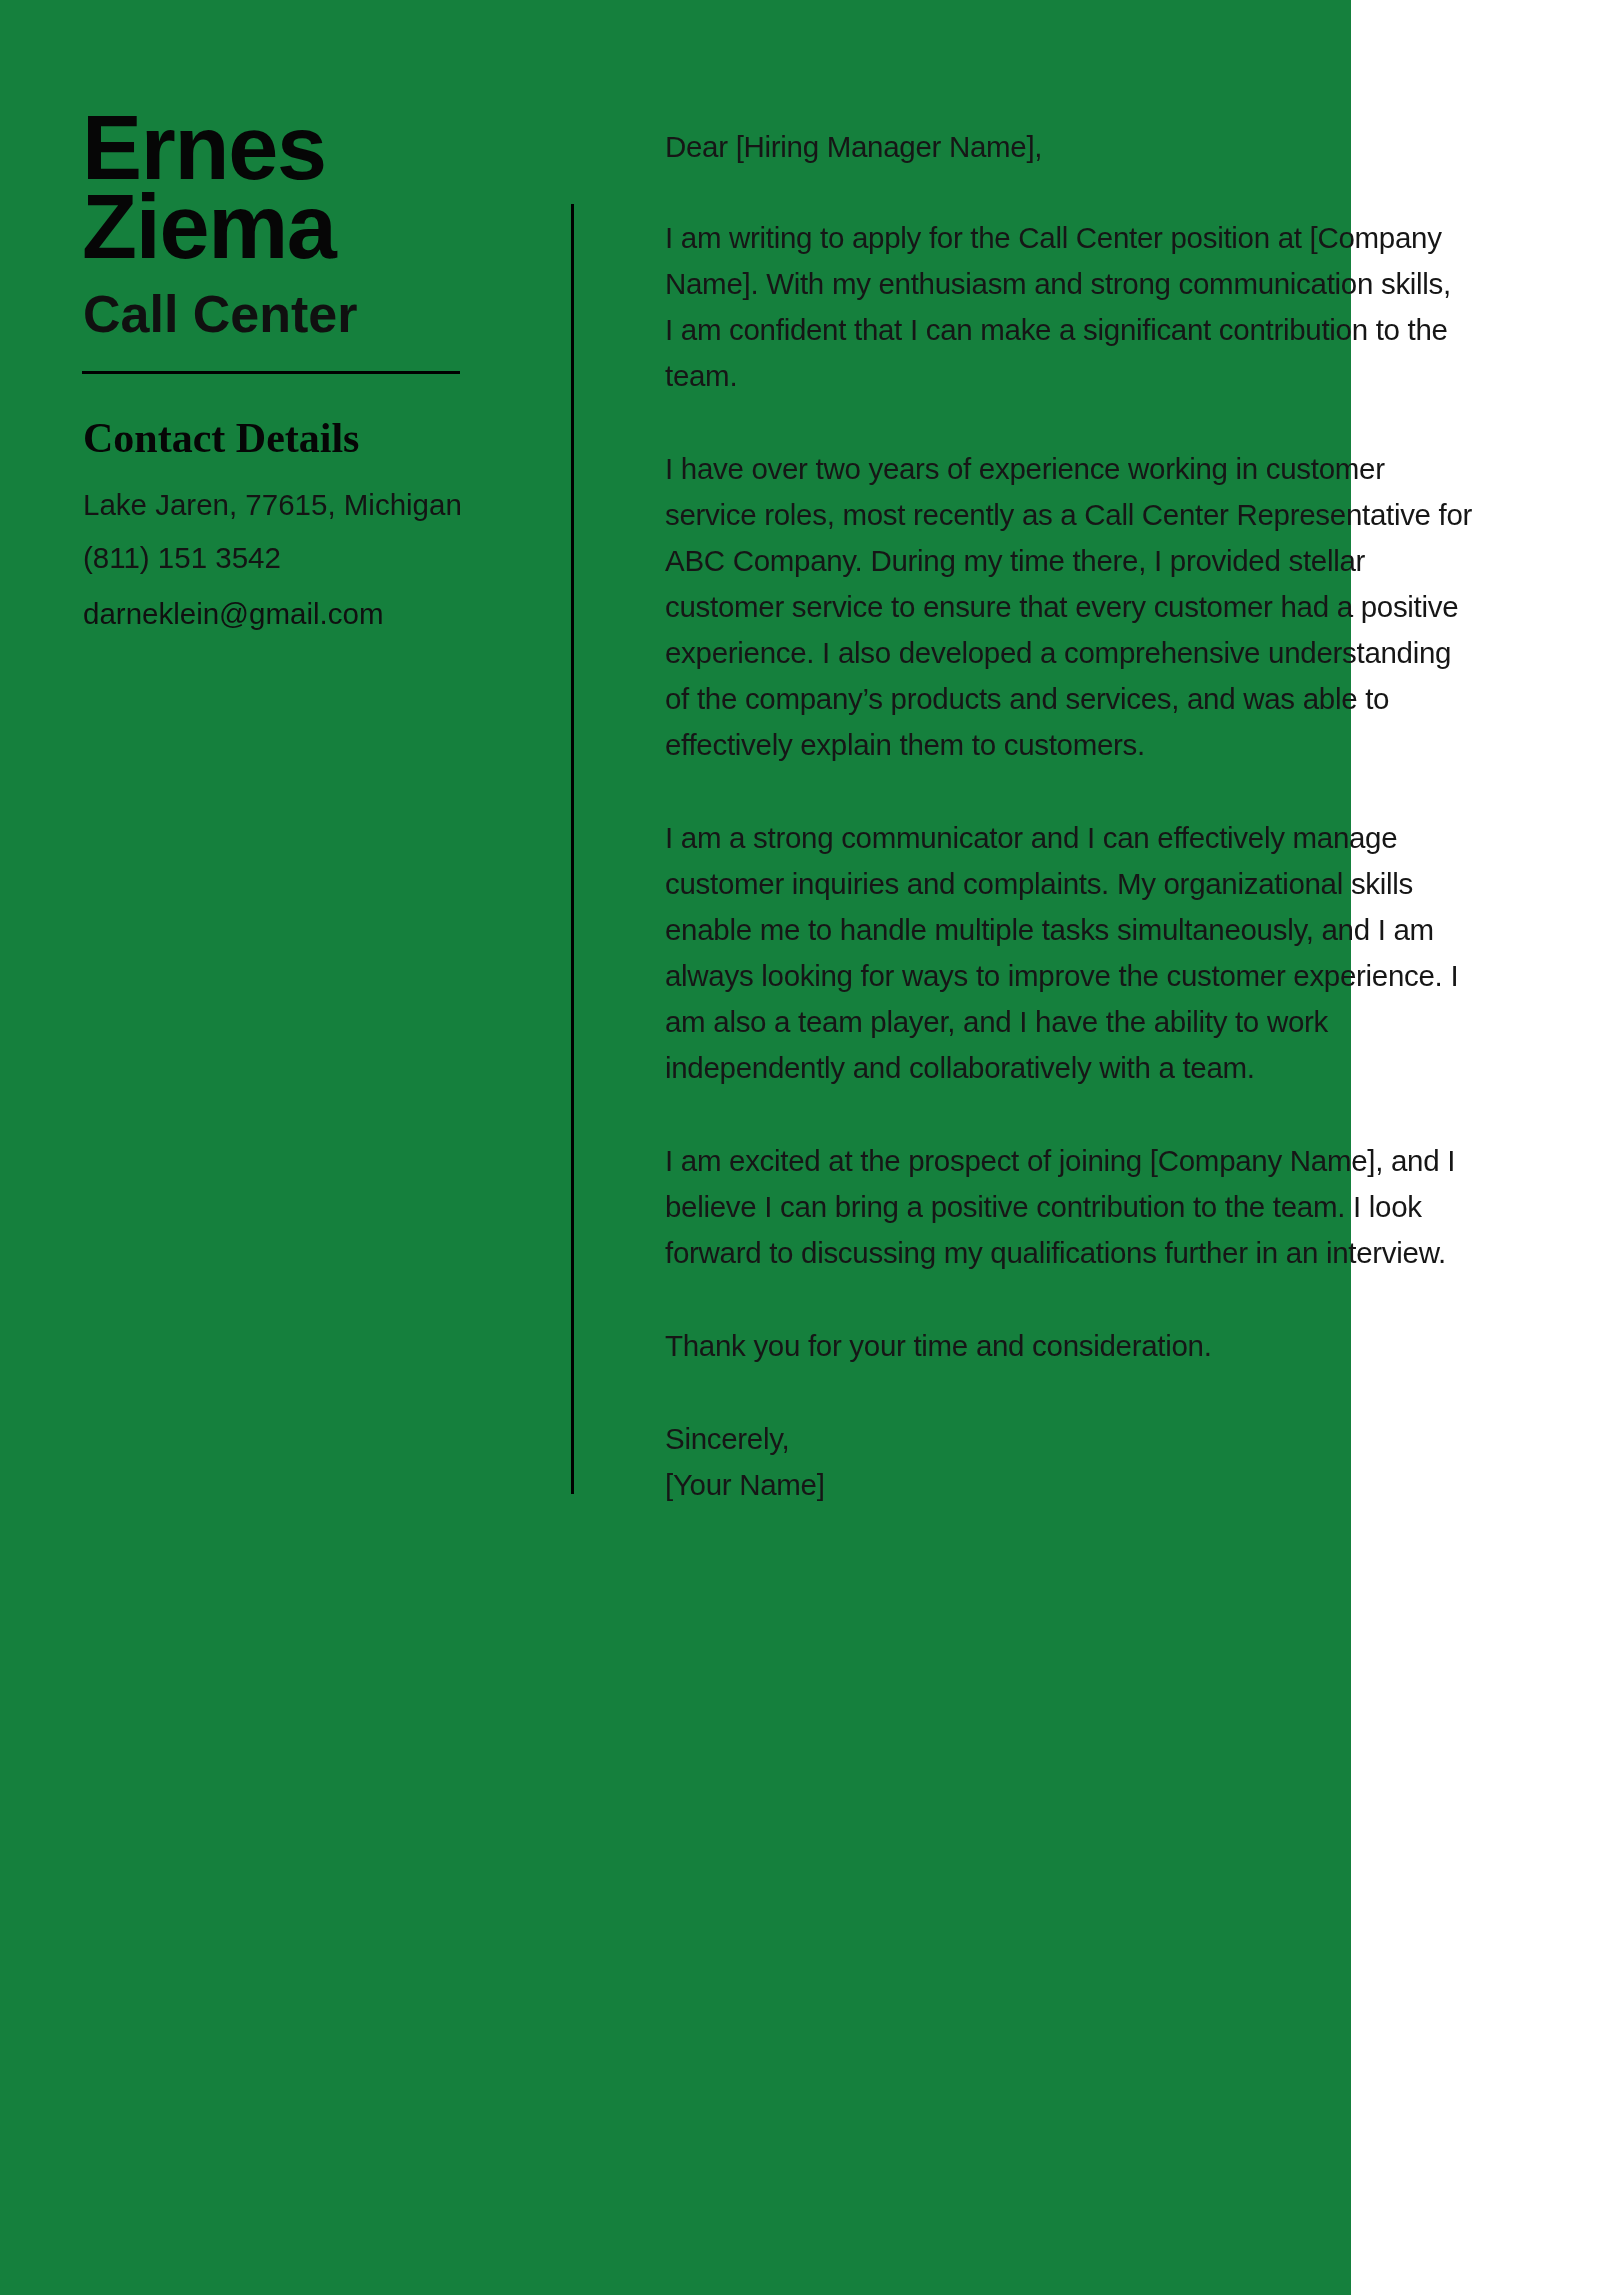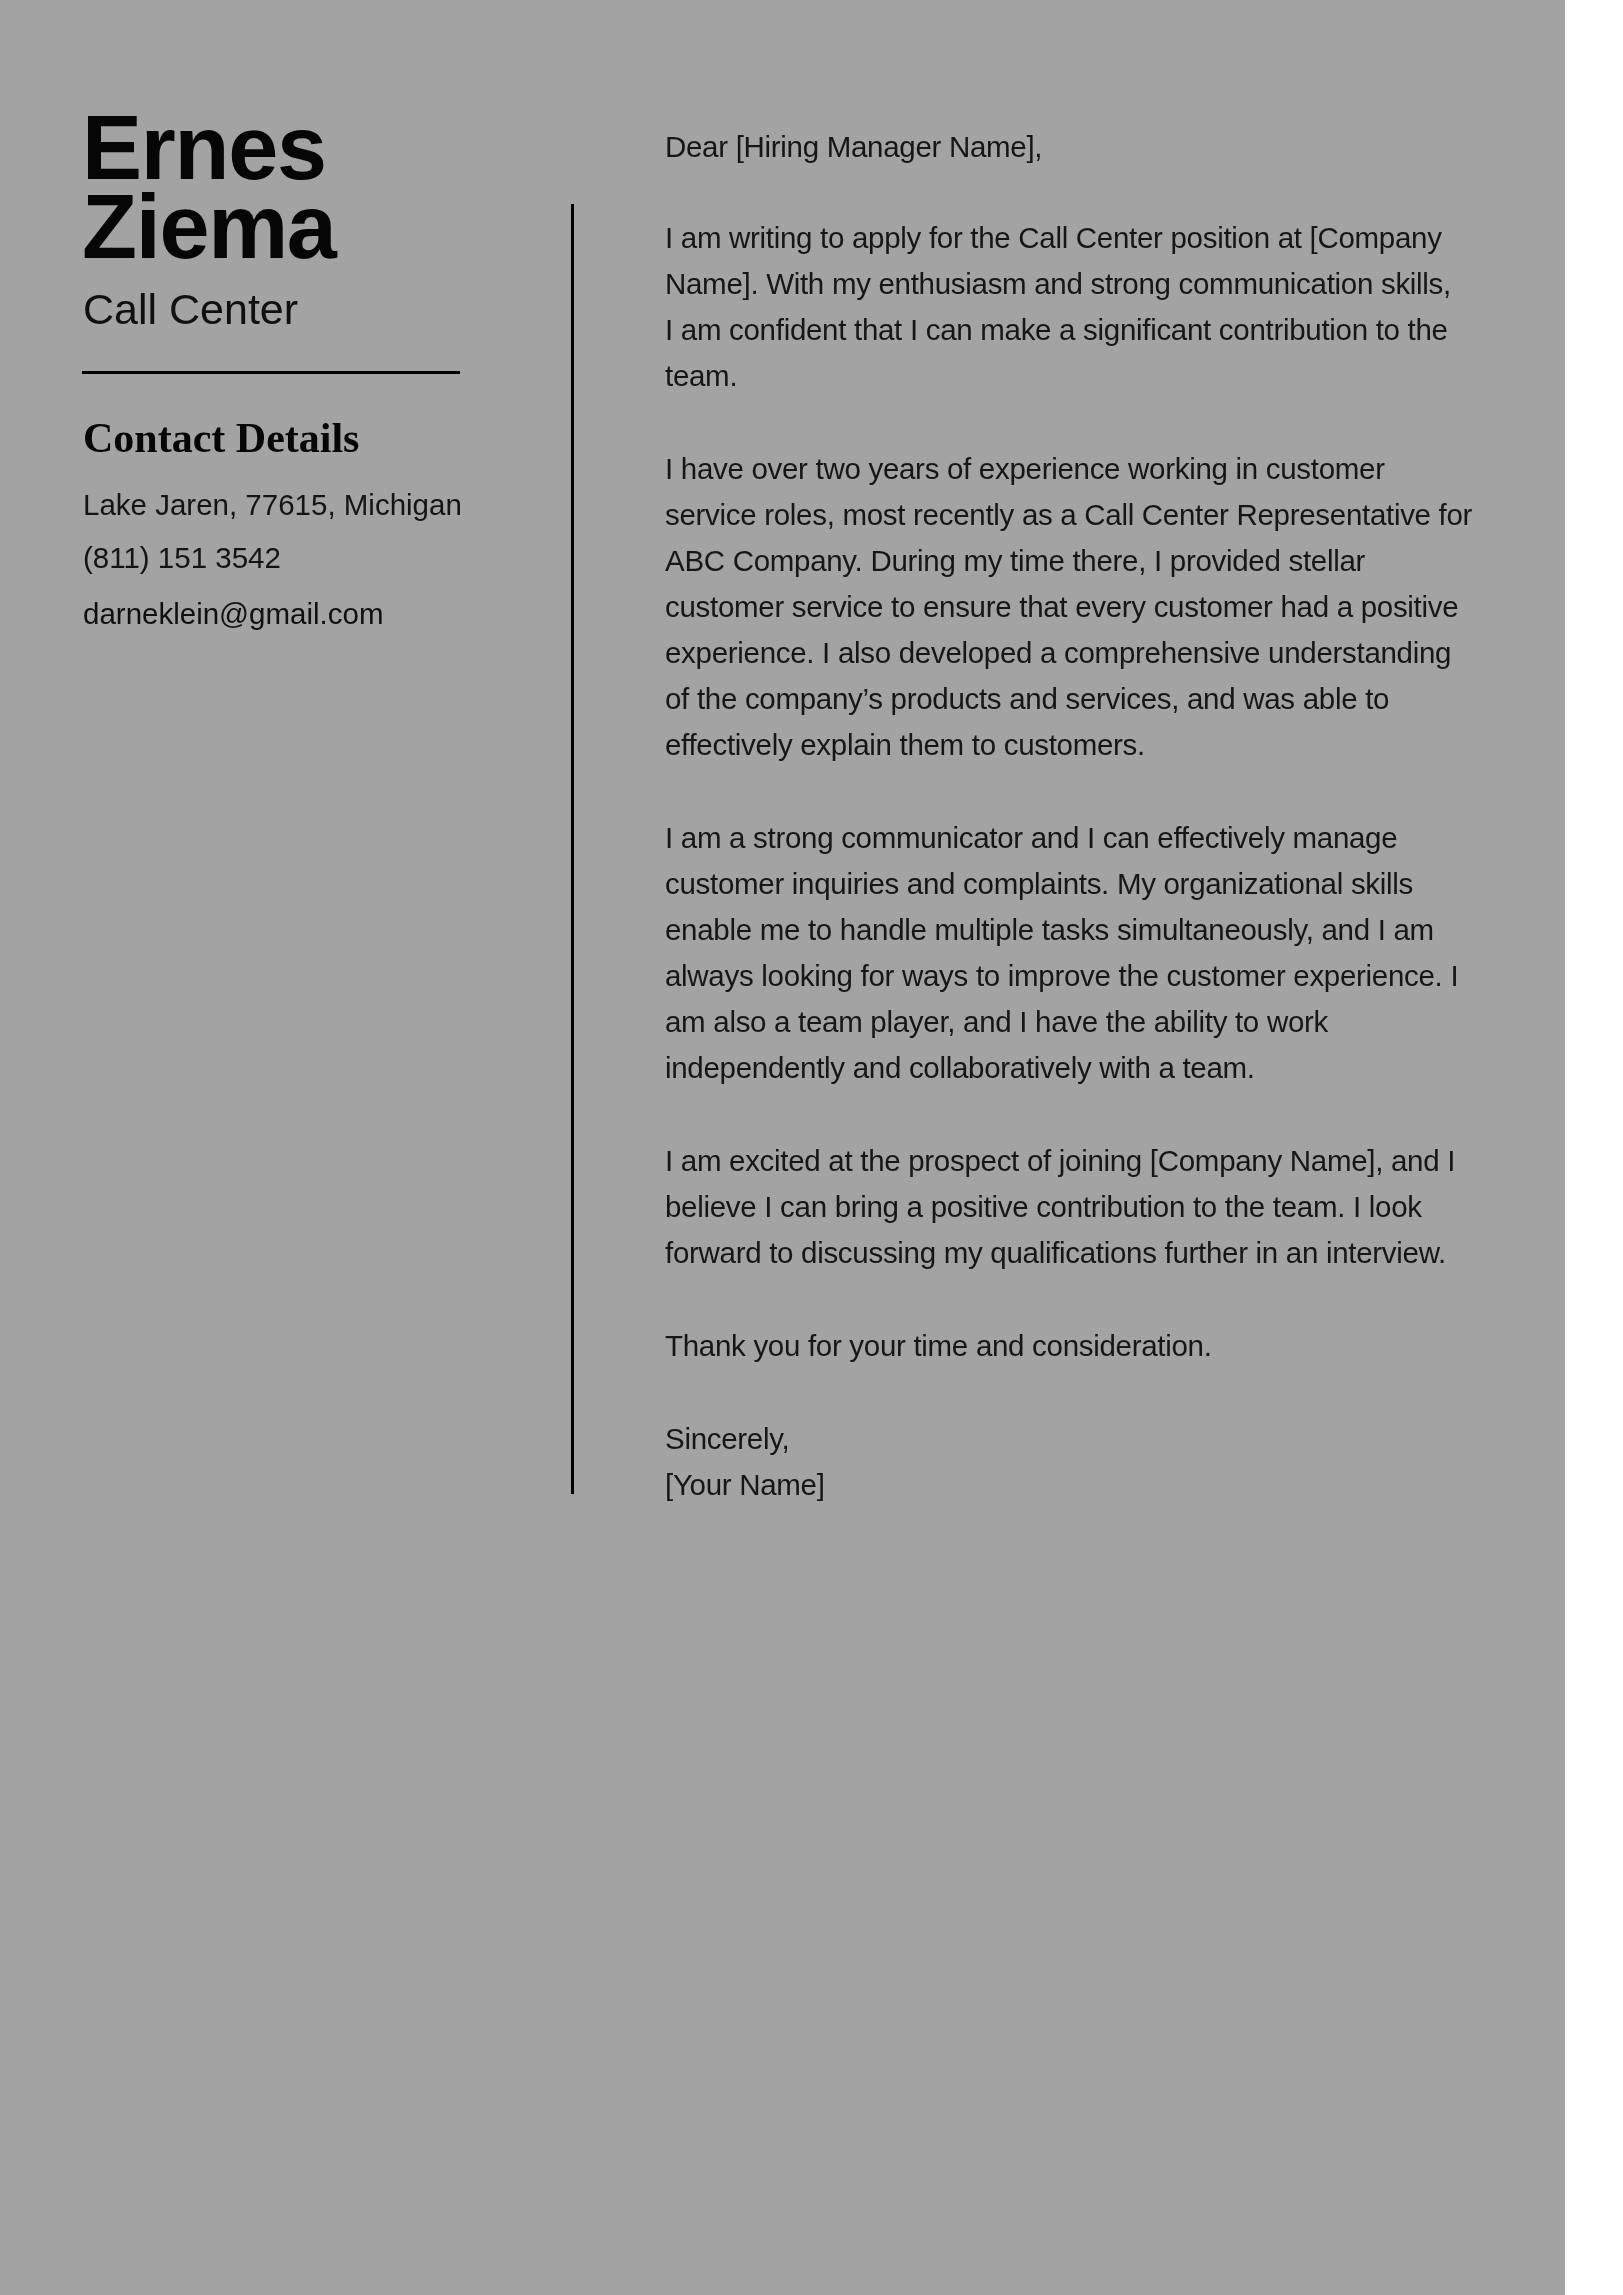--- a/index.html
+++ b/index.html
@@ -9,43 +9,43 @@
   }
   body {
     width: 1623px;
     height: 2295px;
     overflow: hidden;
     font-family: "Liberation Sans", sans-serif;
     color: #161616;
   }
   .page {
     position: relative;
-    width: 1565px;
+    width: 1351px;
     height: 2295px;
-    background: #a3a3a3;
+    background: #15803d;
   }
   
   .name {
     position: absolute;
     left: 82px;
     top: 109px;
     font-size: 90px;
     line-height: 79px;
     font-weight: 600;
     letter-spacing: -1.3px;
     color: #060606;
     white-space: pre-line;
   }
   .job-title {
     position: absolute;
     left: 83px;
     top: 286px;
-    font-size: 43px;
+    font-size: 52px;
     line-height: 1.1;
-    font-weight: 400;
+    font-weight: 700;
     color: #101010;
   }
   .divider {
     position: absolute;
     left: 82px;
     top: 371px;
     width: 378px;
     height: 3.3px;
     background: #000000;
   }

